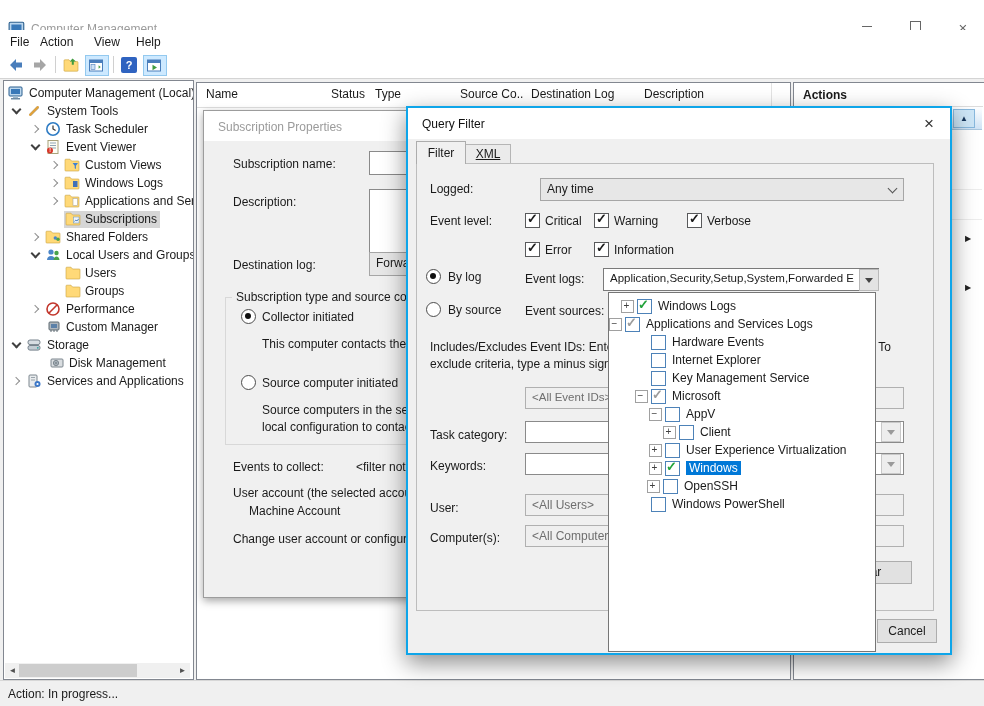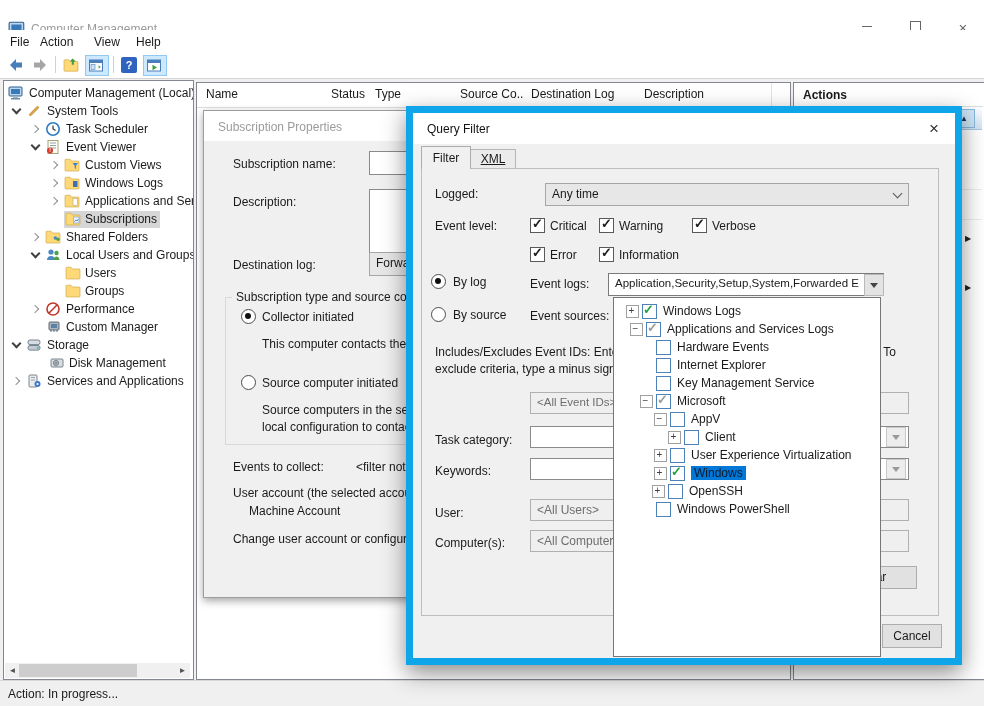--- a/index.html
+++ b/index.html
@@ -53,21 +53,21 @@
   .scrollup{position:absolute;right:7px;top:2px;width:20px;height:17px;background:#cde6f7;border:1px solid #88b8dd;
      text-align:center;font-size:8px;line-height:17px;color:#16365c;}
   .rowline{position:absolute;left:1px;width:187px;height:1px;background:#ededed;}
   .subarrow{position:absolute;left:171px;font-size:8px;color:#222;}
 
   
   .dlg{position:absolute;background:#f0f0f0;}
   .propsdlg{left:203px;top:110px;width:690px;height:486px;border:1px solid #9c9c9c;box-shadow:0 3px 8px rgba(0,0,0,.35);z-index:5;}
   .props-titlebar{position:absolute;left:0;top:0;width:100%;height:30px;background:#fff;}
   .props-title{position:absolute;left:14px;top:9px;color:#9b9b9b;}
-  .querydlg{left:406px;top:106px;width:542px;height:545px;border:7px solid #0ea5e9;box-shadow:0 8px 22px rgba(0,0,0,.45);z-index:10;}
+  .querydlg{left:406px;top:106px;width:542px;height:545px;border:2px solid #0ea5e9;box-shadow:0 8px 22px rgba(0,0,0,.45);z-index:10;}
   .query-titlebar{position:absolute;left:0;top:0;width:100%;height:31px;background:#fff;}
   .query-title{position:absolute;left:14px;top:9px;color:#111;}
   .closex{position:absolute;right:6px;top:3px;width:30px;height:25px;text-align:center;font-size:17px;color:#333;line-height:25px;}
   .tab{position:absolute;text-align:center;font-size:12px;}
   .tab.active{left:8px;top:33px;width:48px;height:22px;line-height:22px;background:#f0f0f0;
      border:1px solid #acacac;border-bottom:none;z-index:2;}
   .tab.inactive{left:57px;top:36px;width:44px;height:19px;line-height:19px;background:#ebebeb;
      border:1px solid #b5b5b5;border-bottom:none;text-decoration:underline;}
   .tabpage{position:absolute;left:8px;top:55px;width:516px;height:446px;border:1px solid #bdbdbd;background:#f0f0f0;}
 
@@ -96,21 +96,21 @@
   .dropdown{position:absolute;left:200px;top:184px;width:266px;height:358px;background:#fff;border:1px solid #767676;z-index:20;overflow:hidden;}
   .drow{position:absolute;left:0;right:0;height:18px;display:flex;align-items:center;white-space:nowrap;}
   .texp{flex:0 0 11px;height:11px;border:1px solid #a0a0a0;background:#fff;margin-right:3px;position:relative;}
   .texp::after{position:absolute;left:0;top:0;width:9px;height:9px;line-height:9px;text-align:center;font-size:10px;color:#404040;}
   .texp.plus::after{content:"+";}
   .texp.minus::after{content:"\2212";}
   .texp.none{visibility:hidden;}
   .tcb{flex:0 0 13px;height:13px;border:1px solid #4d82b8;background:#fff;margin-right:6px;position:relative;}
   .tcb.checked::after{content:"\2713";position:absolute;left:0;top:-3px;font-size:13px;font-weight:bold;color:#23a33b;}
   .tcb.mixed::after{content:"\2713";position:absolute;left:0;top:-3px;font-size:13px;font-weight:bold;color:#9c9c9c;}
-  .dlabel.sel{background:#0078d7;color:#0f172a;padding:0 3px;}
+  .dlabel.sel{background:#0078d7;color:#ffffff;padding:0 3px;}
 </style>
 </head>
 <body>
 
 <div class="abs titlebar">
   <span class="abs" style="left:8px;top:7px;width:18px;height:18px">
     <svg viewBox="0 0 16 16" width="18" height="18">
         <rect x="1" y="2" width="13" height="9" rx="1" fill="#bcd7ee" stroke="#2b5f8e"></rect>
         <rect x="3" y="4" width="9" height="5" fill="#3a79b8"></rect>
         <rect x="5" y="11" width="5" height="2" fill="#9db7cc"></rect>
@@ -514,21 +514,21 @@
 
   <span class="btn" style="left:414px;top:453px;width:88px;height:21px;line-height:21px">Clear</span>
   <span class="btn" style="left:469px;top:511px;width:58px;height:22px;line-height:22px">Cancel</span>
 
   <div class="dropdown">
     <div class="drow" style="top:4px;padding-left:12px">
       <span class="texp plus"></span>
         <span class="tcb checked"></span>
         <span class="dlabel">Windows Logs</span>
     </div>
-    <div class="drow" style="top:22px;padding-left:16px">
+    <div class="drow" style="top:22px;padding-left:0">
       <span class="texp minus"></span>
         <span class="tcb mixed"></span>
         <span class="dlabel">Applications and Services Logs</span>
     </div>
     <div class="drow" style="top:40px;padding-left:26px">
       <span class="texp none"></span>
         <span class="tcb"></span>
         <span class="dlabel">Hardware Events</span>
     </div>
     <div class="drow" style="top:58px;padding-left:26px">

